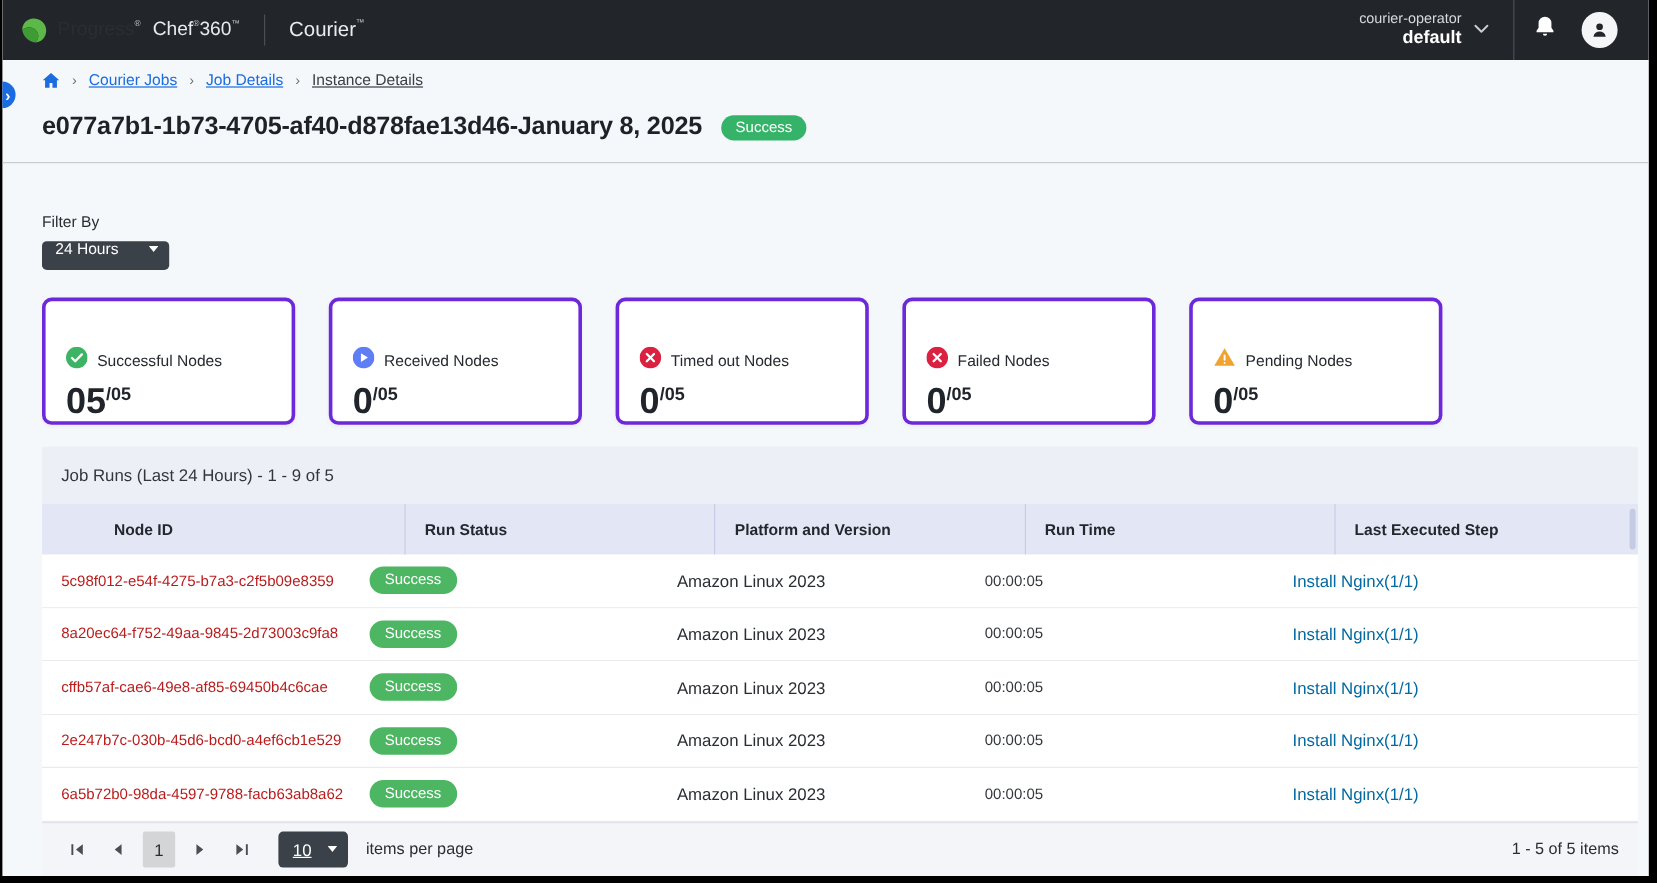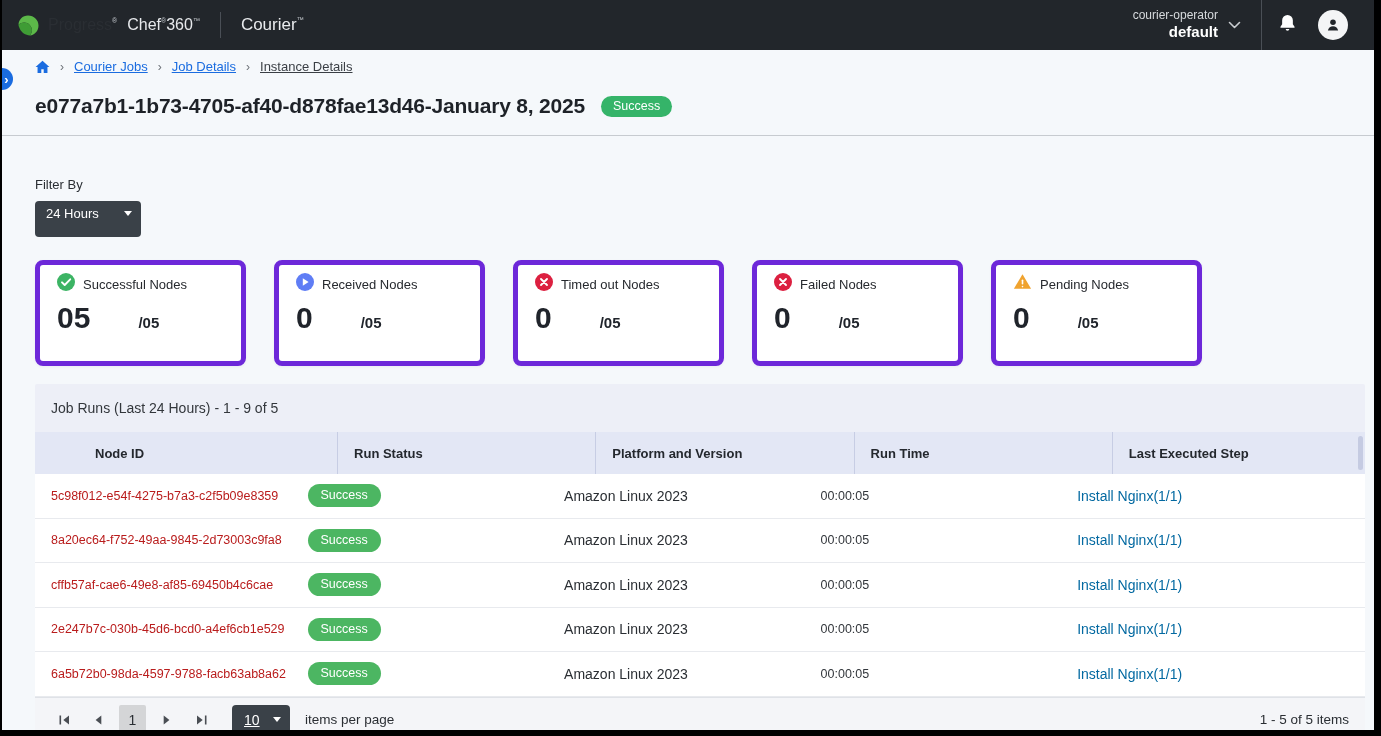--- a/index.html
+++ b/index.html
@@ -65,36 +65,36 @@
     padding:3px 12px 4px; border-radius:999px;
   }
   .title-divider { border:none; border-top:1px solid #c7cbd0; margin-top:17px; }
 
   
   .filter-block { margin:41px 0 0 33px; }
   .filter-label { font-size:13px; color:#2a2e33; }
   .dark-select {
     margin-top:9px; display:inline-flex; align-items:center; justify-content:space-between;
     background:#3a4148; color:#fff; border-radius:4px;
-    height:36px; min-width:106px; padding:0 9px 12px 11px;
+    height:24px; min-width:106px; padding:0 9px 12px 11px;
     font-size:13px; cursor:pointer; gap:4px;
   }
   .caret-down { width:8px; height:5px; display:block; }
 
   
   .cards { display:flex; gap:28px; margin:23px 33px 0 33px; }
   .card {
     width:211px; height:106px; background:#fff;
-    border:5px solid #6d28d9; border-radius:8px;
+    border:3px solid #6d28d9; border-radius:8px;
     box-shadow:0 1px 3px rgba(30,40,60,.05);
-    padding:8px 16px 0 17px;
+    padding:38px 16px 0 17px;
   }
   .card-head { display:flex; align-items:center; gap:8px; }
   .card-label { font-size:13px; color:#26292e; }
-  .card-num { display:flex; align-items:flex-end; margin-top:8px;gap:48px; }
+  .card-num { display:flex; margin-top:8px; }
   .stat-value { font-size:30px; font-weight:600; color:#20242b; line-height:1; }
   .stat-total { font-size:15px; font-weight:700; color:#20242b; padding-bottom:2px; }
 
   
   .grid { margin:18px 9px 0 33px; width:1330px; }
   .grid-titlebar {
     background:#edeff7; height:48px; display:flex; align-items:center;
     padding-left:16px; font-size:14px; color:#33373c;
     border-radius:2px 2px 0 0;
   }

